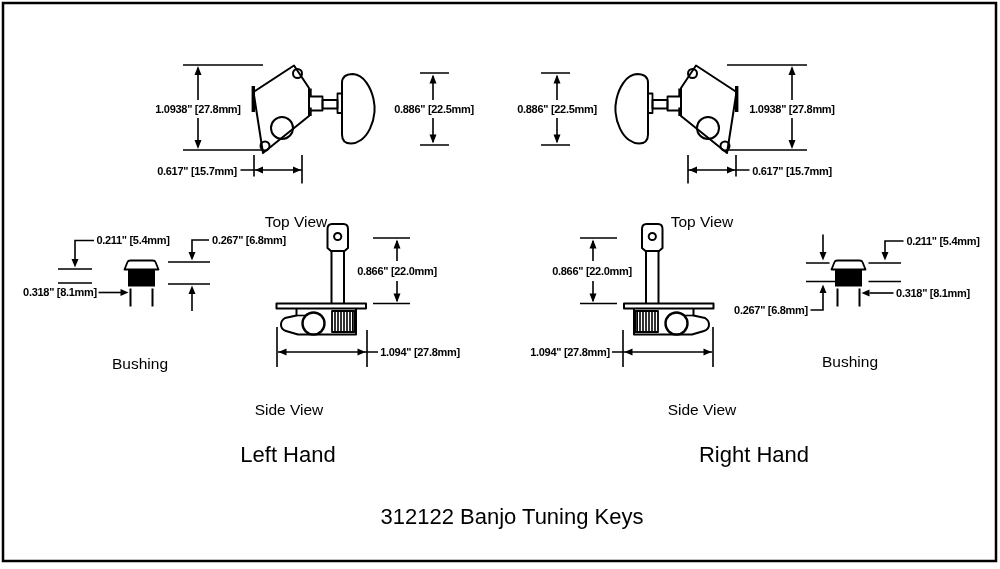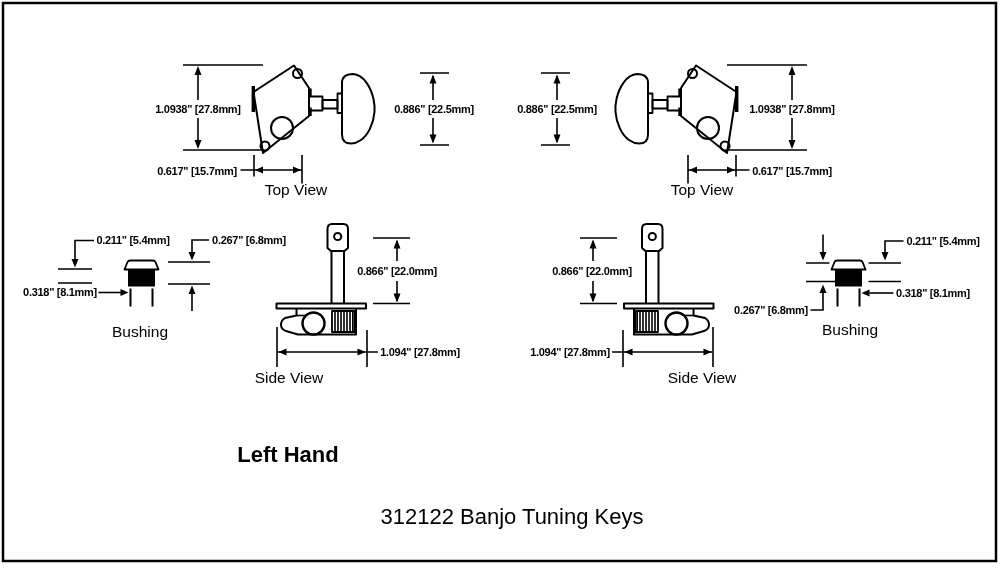--- a/index.html
+++ b/index.html
@@ -3,22 +3,22 @@
 <meta charset="utf-8">
 <style>
   html,body{margin:0;padding:0;background:#ffffff;}
   .sheet{
     position:relative;width:1000px;height:569px;background:#ffffff;
     font-family:"Liberation Sans",sans-serif;color:#000;overflow:hidden;
   }
   .sheet svg{position:absolute;left:0;top:0;}
   .lbl{position:absolute;transform:translate(-50%,-50%);white-space:nowrap;color:#000;line-height:1;}
   .dim{font-size:11px;font-weight:bold;letter-spacing:-0.3px;}
-  .view{font-size:15.5px;font-weight:400;}
-  .hand{font-size:22px;font-weight:700;}
+  .view{font-size:15.5px;font-weight:400;margin-top:32px;}
+  .hand{font-size:22px;font-weight:400;}
   .title{font-size:22px;font-weight:400;}
 </style>
 </head>
 <body>
 
 <div class="sheet">
 
 <svg width="1000" height="569" viewBox="0 0 1000 569" xmlns="http://www.w3.org/2000/svg" xmlns:xlink="http://www.w3.org/1999/xlink">
 
   <rect x="3" y="3" width="993" height="558" fill="none" stroke="#000" stroke-width="2.5"></rect>
@@ -115,16 +115,17 @@
 <div class="lbl dim" style="left:792px;top:109px">1.0938" [27.8mm]</div>
 <div class="lbl dim" style="left:792px;top:171px">0.617" [15.7mm]</div>
 <div class="lbl view" style="left:702px;top:190px">Top View</div>
 <div class="lbl dim" style="left:592px;top:271px">0.866" [22.0mm]</div>
 <div class="lbl dim" style="left:570px;top:352px">1.094" [27.8mm]</div>
 <div class="lbl view" style="left:702px;top:378px">Side View</div>
 <div class="lbl dim" style="left:943px;top:241px">0.211" [5.4mm]</div>
 <div class="lbl dim" style="left:933px;top:293px">0.318" [8.1mm]</div>
 <div class="lbl dim" style="left:771px;top:310px">0.267" [6.8mm]</div>
 <div class="lbl view" style="left:850px;top:330px">Bushing</div>
+<div class="lbl hand" style="left:754px;top:455px">Right Hand</div>
 
 <div class="lbl title" style="left:512px;top:517px">312122 Banjo Tuning Keys</div>
 
 </div>
 
 </body></html>

